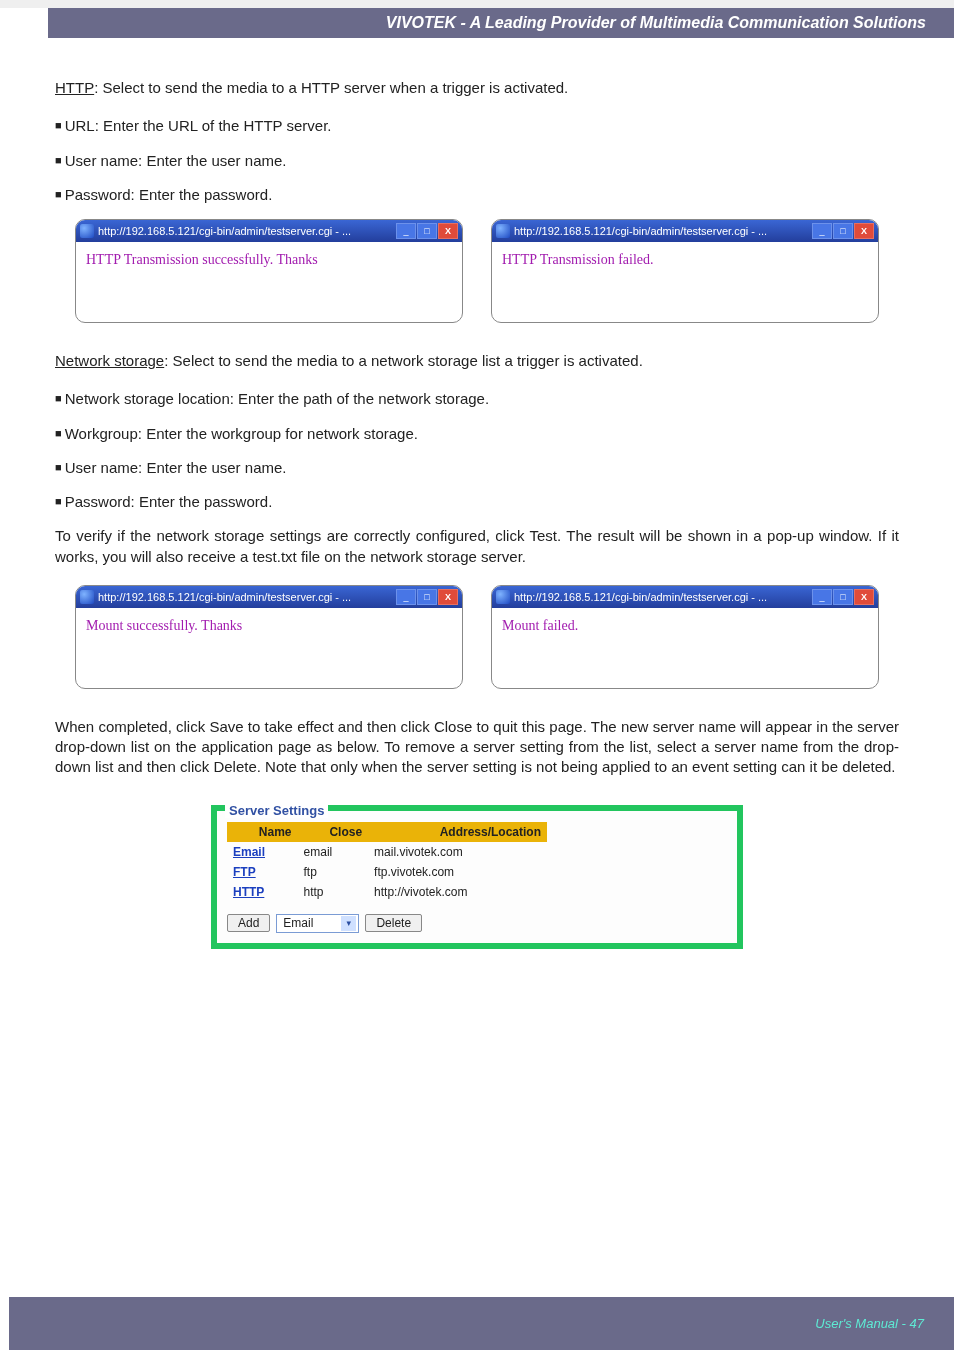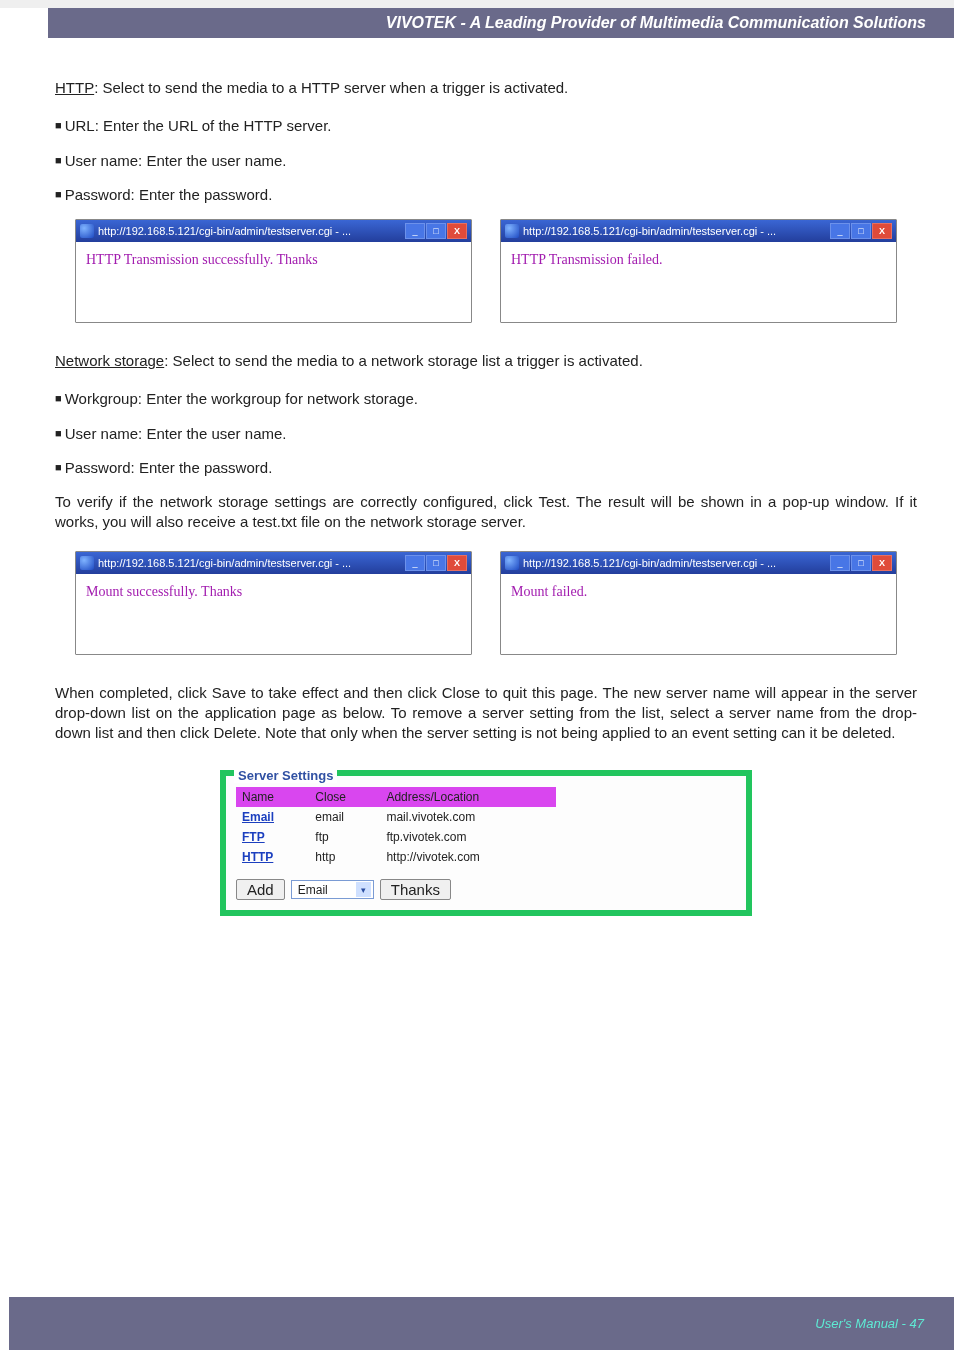--- a/index.html
+++ b/index.html
@@ -1,44 +1,44 @@
 <!DOCTYPE html>
 <html><head>
 <meta charset="utf-8">
 <style>
   body { margin: 0; font-family: Arial, Helvetica, sans-serif; font-size: 15px; color: #222; background: #fff; }
   .page { width: 954px; margin: 0 auto; background: #fff; min-height: 1350px; position: relative; }
   .top-accent { height: 8px; background: #efefef; }
   .header-bar { background: #6a6a8a; padding: 6px 28px; text-align: right; color: #fff; font-style: italic; font-weight: 700; font-size: 16px; margin-left: 48px; }
-  .content { padding: 40px 37px 0 55px; }
+  .content { padding: 40px 55px 0 55px; }
   .para { text-align: justify; line-height: 1.35; margin: 0 0 18px 0; }
   .u { text-decoration: underline; }
   .bullet { margin: 0 0 14px 0; line-height: 1.35; }
   .bullet::before { content: "■ "; font-size: 11px; position: relative; top: -2px; }
   .row { display: flex; gap: 28px; margin: 6px 0 28px 0; padding: 0 20px; }
-  .win { flex: 1; border: 1px solid #888; border-radius: 1px; overflow: hidden; background: #fff; }
+  .win { flex: 1; border: 1px solid #888; border-radius: 10px; overflow: hidden; background: #fff; }
   .titlebar { display: flex; align-items: center; background: linear-gradient(#3a66d4,#233e9c); color: #fff; font-size: 11px; padding: 2px 4px; height: 18px; }
   .titlebar .ie { width: 14px; height: 14px; margin-right: 4px; background: radial-gradient(circle at 30% 30%, #7fb3ff, #1d49c2); border-radius: 2px; flex: 0 0 auto; }
   .titlebar .t { flex: 1 1 auto; white-space: nowrap; overflow: hidden; }
   .winbtns { display: flex; gap: 0; }
   .winbtn { width: 18px; height: 14px; margin-left: 1px; border: 1px solid #fff3; display: flex; align-items: center; justify-content: center; font-size: 9px; font-family: Arial; }
   .winbtn.min { background: #4876e6; color: #fff; }
   .winbtn.max { background: #4876e6; color: #fff; }
   .winbtn.close { background: #e04b3a; color: #fff; font-weight: 700; }
   .winbody { padding: 10px 10px 28px 10px; font-family: "Times New Roman", serif; font-size: 14px; color: #a21caf; min-height: 42px; }
   
   .panel-wrap { margin: 27px auto 0 auto; width: 520px; border: 6px solid #22c55e; background: #fdfdfd; }
   .panel-legend { position: relative; top: -10px; left: 8px; background: #fff; display: inline-block; padding: 0 4px; color: #3151a3; font-weight: 700; font-size: 13px; }
   .panel-inner { padding: 0 10px 10px 10px; margin-top: -6px; }
   table.srv { border-collapse: collapse; font-size: 12px; width: 320px; }
-  table.srv th { background: #d946ef; text-align: left; font-weight: 400; padding: 3px 6px; }
+  table.srv th { background: #eab308; text-align: right; font-weight: 700; padding: 3px 6px; }
   table.srv td { padding: 3px 6px; }
   table.srv td.link { color: #1b3fbf; text-decoration: underline; font-weight: 700; }
   .panel-ctrl { margin-top: 12px; display: flex; align-items: center; gap: 6px; }
-  .btn { border: 1px solid #888; background: #f0f0f0; padding: 1px 10px; font-size: 15px; border-radius: 2px; }
+  .btn { border: 1px solid #888; background: #f0f0f0; padding: 1px 10px; font-size: 12px; border-radius: 2px; }
   .sel { border: 1px solid #7a9bd4; background: #fff; font-size: 12px; padding: 1px 2px; display: inline-flex; align-items: center; }
   .sel .seltxt { padding: 0 28px 0 4px; }
   .sel .selarr { background: #cfe0ff; width: 15px; height: 15px; display: inline-flex; align-items: center; justify-content: center; color: #2a4da0; font-size: 9px; }
   .footer { position: absolute; bottom: 0; left: 9px; right: 0; background: #6a6a8a; color: #5eead4; font-style: italic; font-size: 13px; padding: 19px 30px; text-align: right; }
 </style>
 </head>
 <body>
 
 <div class="page">
   <div class="top-accent"></div>
@@ -78,20 +78,21 @@
             <span class="winbtn close">X</span>
           </span>
         </div>
         <div class="winbody">HTTP Transmission failed.</div>
       </div>
     </div>
 
     <p class="para">
       <span class="u">Network storage</span><span>: Select to send the media to a network storage list a trigger is activated.</span>
     </p>
+    <p class="bullet"><span>Network storage location: Enter the path of the network storage.</span></p>
     <p class="bullet"><span>Workgroup: Enter the workgroup for network storage.</span></p>
     <p class="bullet"><span>User name: Enter the user name.</span></p>
     <p class="bullet"><span>Password: Enter the password.</span></p>
     <p class="para">To verify if the network storage settings are correctly configured, click Test. The result will be shown in a pop-up window. If it works, you will also receive a test.txt file on the network storage server.</p>
 
     <div class="row">
       <div class="win">
         <div class="titlebar">
           <span class="ie"></span>
           <span class="t">http://192.168.5.121/cgi-bin/admin/testserver.cgi - ...</span>
@@ -145,21 +146,21 @@
             <td>http://vivotek.com</td>
           </tr>
         </tbody>
           </table>
         <div class="panel-ctrl">
           <span class="btn">Add</span>
           <span class="sel">
             <span class="seltxt">Email</span>
             <span class="selarr">▾</span>
           </span>
-          <span class="btn">Thanks</span>
+          <span class="btn">Delete</span>
         </div>
       </div>
     </div>
 
   </div>
 
   <div class="footer">
     <span>User's Manual - 47</span>
   </div>
 </div>

